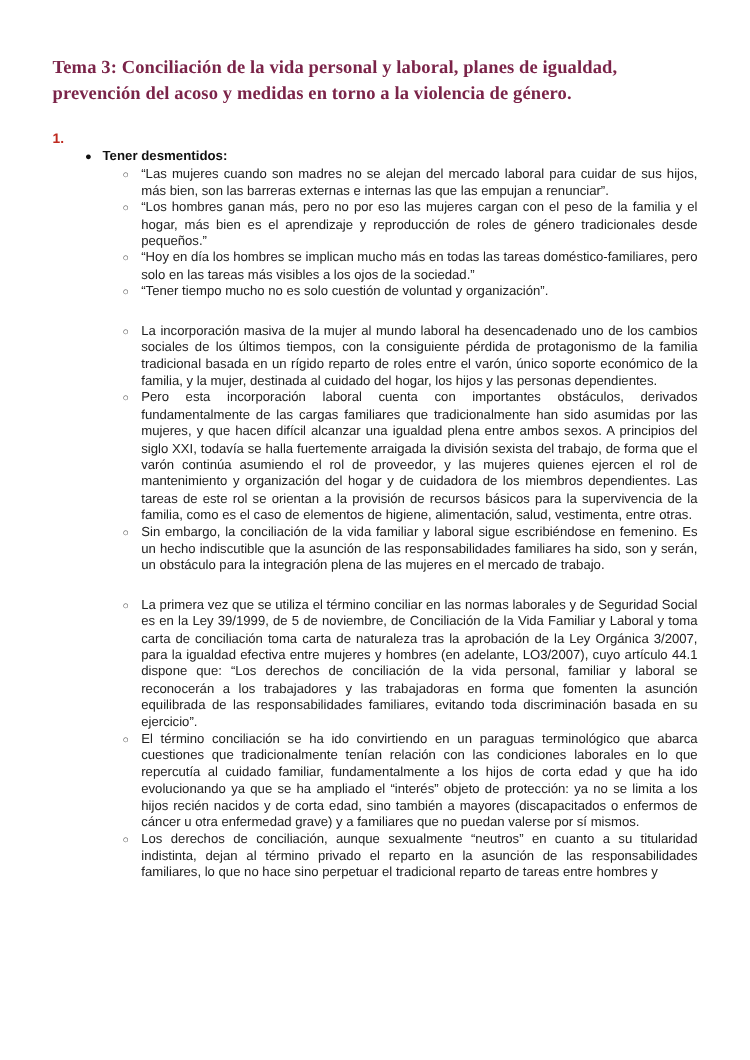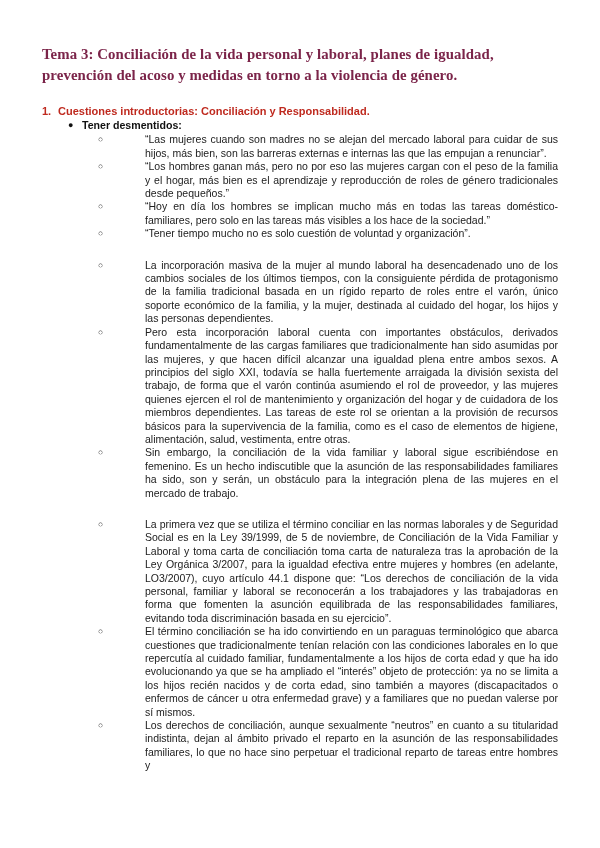--- a/index.html
+++ b/index.html
@@ -63,36 +63,34 @@
     line-height: 13.4px;
     color: #444;
     padding-left: 1px;
   }
   .sub-item .item-text {
     flex: 1;
     font-size: 10.5px;
     line-height: 13.4px;
     text-align: justify;
     color: #212121;
-    margin-left: 32px;
   }
   .gap-top {
     margin-top: 18px;
   }
 </style>
 </head>
 <body>
 
 <div class="page">
 
   <h1 class="doc-title">Tema 3: Conciliación de la vida personal y laboral, planes de igualdad, prevención del acoso y medidas en torno a la violencia de género.</h1>
 
   <div class="section-heading">
     <span class="sec-num">1.</span>
-    <span class="sec-text">Cuestiones introductorias: Conciliación y Responsabilidad.</span>
   </div>
 
   <div class="subheading-row">
     <span class="marker">●</span>
     <span class="sub-text">Tener desmentidos:</span>
   </div>
 
   <div class="sublist">
 
     <div class="sub-item">
@@ -100,21 +98,21 @@
       <p class="item-text">“Las mujeres cuando son madres no se alejan del mercado laboral para cuidar de sus hijos, más bien, son las barreras externas e internas las que las empujan a renunciar”.</p>
     </div>
 
     <div class="sub-item">
       <span class="marker">○</span>
       <p class="item-text">“Los hombres ganan más, pero no por eso las mujeres cargan con el peso de la familia y el hogar, más bien es el aprendizaje y reproducción de roles de género tradicionales desde pequeños.”</p>
     </div>
 
     <div class="sub-item">
       <span class="marker">○</span>
-      <p class="item-text">“Hoy en día los hombres se implican mucho más en todas las tareas doméstico-familiares, pero solo en las tareas más visibles a los hace de la sociedad.”</p>
+      <p class="item-text">“Hoy en día los hombres se implican mucho más en todas las tareas doméstico-familiares, pero solo en las tareas más visibles a los ojos de la sociedad.”</p>
     </div>
 
     <div class="sub-item">
       <span class="marker">○</span>
       <p class="item-text">“Tener tiempo mucho no es solo cuestión de voluntad y organización”.</p>
     </div>
 
     <div class="sub-item gap-top">
       <span class="marker">○</span>
       <p class="item-text">La incorporación masiva de la mujer al mundo laboral ha desencadenado uno de los cambios sociales de los últimos tiempos, con la consiguiente pérdida de protagonismo de la familia tradicional basada en un rígido reparto de roles entre el varón, único soporte económico de la familia, y la mujer, destinada al cuidado del hogar, los hijos y las personas dependientes.</p>
@@ -135,18 +133,18 @@
       <p class="item-text">La primera vez que se utiliza el término conciliar en las normas laborales y de Seguridad Social es en la Ley 39/1999, de 5 de noviembre, de Conciliación de la Vida Familiar y Laboral y toma carta de conciliación toma carta de naturaleza tras la aprobación de la Ley Orgánica 3/2007, para la igualdad efectiva entre mujeres y hombres (en adelante, LO3/2007), cuyo artículo 44.1 dispone que: “Los derechos de conciliación de la vida personal, familiar y laboral se reconocerán a los trabajadores y las trabajadoras en forma que fomenten la asunción equilibrada de las responsabilidades familiares, evitando toda discriminación basada en su ejercicio”.</p>
     </div>
 
     <div class="sub-item">
       <span class="marker">○</span>
       <p class="item-text">El término conciliación se ha ido convirtiendo en un paraguas terminológico que abarca cuestiones que tradicionalmente tenían relación con las condiciones laborales en lo que repercutía al cuidado familiar, fundamentalmente a los hijos de corta edad y que ha ido evolucionando ya que se ha ampliado el “interés” objeto de protección: ya no se limita a los hijos recién nacidos y de corta edad, sino también a mayores (discapacitados o enfermos de cáncer u otra enfermedad grave) y a familiares que no puedan valerse por sí mismos.</p>
     </div>
 
     <div class="sub-item">
       <span class="marker">○</span>
-      <p class="item-text">Los derechos de conciliación, aunque sexualmente “neutros” en cuanto a su titularidad indistinta, dejan al ámbito privado el reparto en la asunción de las responsabilidades familiares, lo que no hace sino perpetuar el tradicional reparto de tareas entre hombres y</p>
+      <p class="item-text">Los derechos de conciliación, aunque sexualmente “neutros” en cuanto a su titularidad indistinta, dejan al término privado el reparto en la asunción de las responsabilidades familiares, lo que no hace sino perpetuar el tradicional reparto de tareas entre hombres y</p>
     </div>
 
   </div>
 
 </div>
 
 </body></html>

